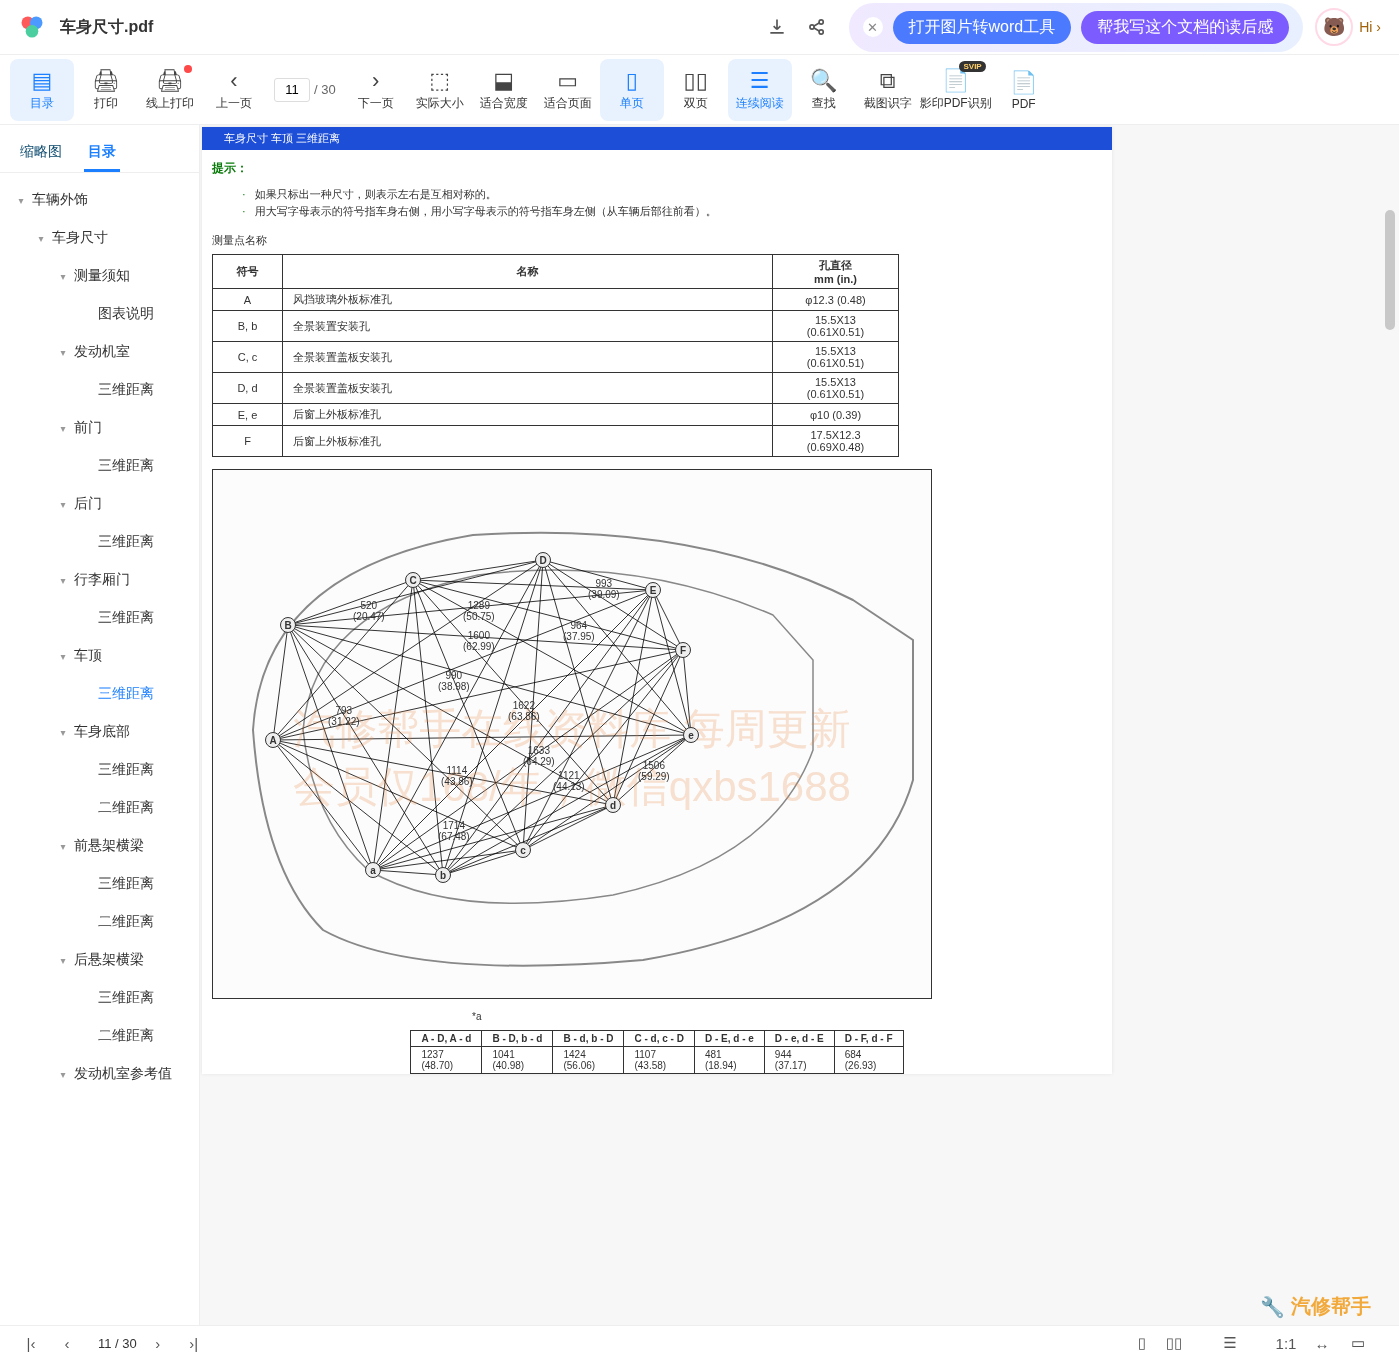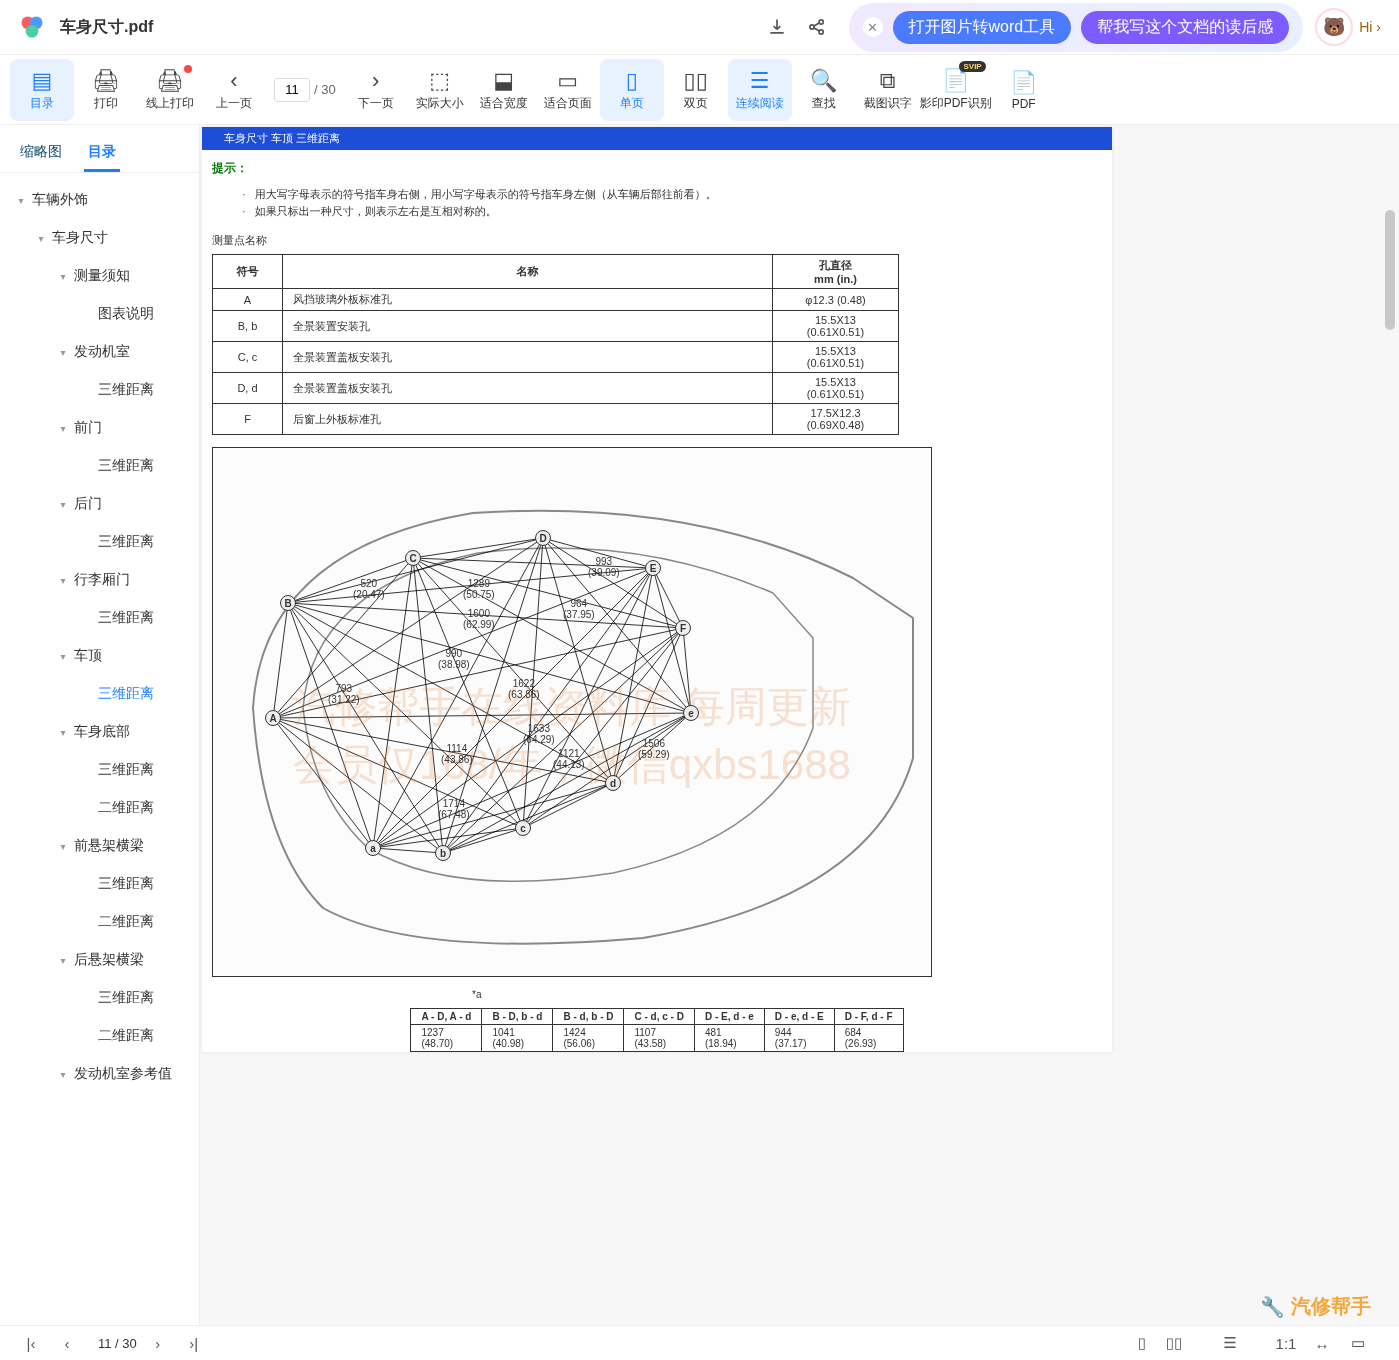--- a/index.html
+++ b/index.html
@@ -270,22 +270,22 @@
           <span>发动机室参考值</span>
         </div>
       </div>
   </div>
 
   <div class="doc">
     <div class="page">
       <div class="dhdr">车身尺寸  车顶  三维距离</div>
       <div class="tip">提示：</div>
       <ul class="tips">
+        <li>如果只标出一种尺寸，则表示左右是互相对称的。</li>
         <li>用大写字母表示的符号指车身右侧，用小写字母表示的符号指车身左侧（从车辆后部往前看）。</li>
-        <li>如果只标出一种尺寸，则表示左右是互相对称的。</li>
       </ul>
       <div class="cap">测量点名称</div>
       <table class="tbl">
         <tbody>
             <tr>
               <th style="width:70px">符号</th>
               <th style="width:490px">名称</th>
               <th style="width:126px;white-space:pre-line">孔直径
 mm (in.)</th>
             </tr>
@@ -306,20 +306,25 @@
               <td>C, c</td>
               <td class="nm">全景装置盖板安装孔</td>
               <td style="white-space:pre-line">15.5X13
 (0.61X0.51)</td>
             </tr>
             <tr>
               <td>D, d</td>
               <td class="nm">全景装置盖板安装孔</td>
               <td style="white-space:pre-line">15.5X13
 (0.61X0.51)</td>
+            </tr>
+            <tr>
+              <td>E, e</td>
+              <td class="nm">后窗上外板标准孔</td>
+              <td style="white-space:pre-line">φ10 (0.39)</td>
             </tr>
             <tr>
               <td>F</td>
               <td class="nm">后窗上外板标准孔</td>
               <td style="white-space:pre-line">17.5X12.3
 (0.69X0.48)</td>
             </tr>
           </tbody>
       </table>
 

